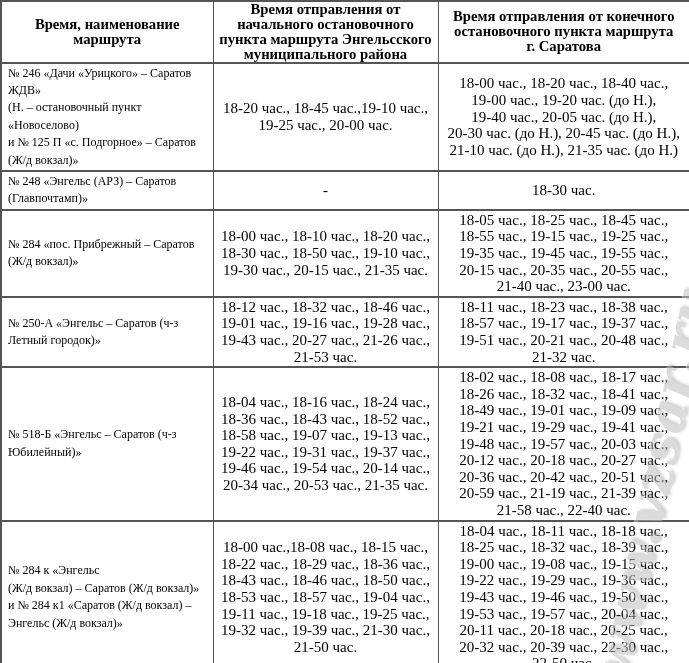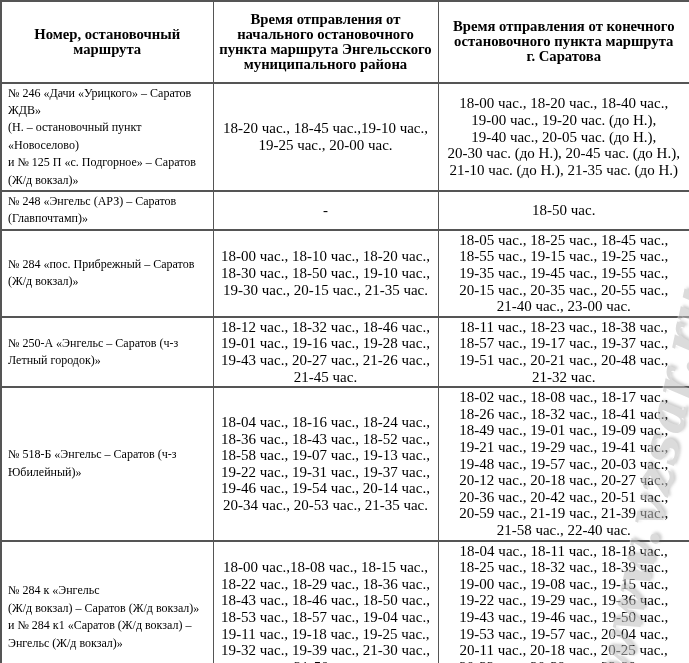--- a/index.html
+++ b/index.html
@@ -22,21 +22,21 @@
   col.c3 { width: 252px; }
   th, td {
     border: 1px solid var(--border-color, #555555);
     border-top-width: 2px; border-bottom-width: 2px;
     vertical-align: middle;
     overflow: hidden;
   }
   thead tr { height: 59px; }
   th {
     font-size: 14.7px; line-height: 14.9px; font-weight: bold;
-    text-align: center; white-space: pre-line; padding: 10px 1px;
+    text-align: center; white-space: pre-line; padding: 0 1px;
   }
   td.route-cell {
     font-size: 12px; line-height: 17.4px;
     text-align: left; padding: 1px 9px 1px 6px;
   }
   td.times-cell {
     font-size: 15px; line-height: 16.6px;
     text-align: center; white-space: pre-line; padding: 1px 2px;
   }
   .italic { }
@@ -57,21 +57,21 @@
 
 <div class="page">
   <table class="schedule">
     <colgroup>
       <col class="c1">
         <col class="c2">
         <col class="c3">
     </colgroup>
     <thead>
       <tr>
-        <th>Номер, остановочный
+        <th>Время, наименование
 маршрута</th>
         <th>Время отправления от
 начального остановочного
 пункта маршрута Энгельсского
 муниципального района</th>
         <th>Время отправления от конечного
 остановочного пункта маршрута
 г. Саратова</th>
       </tr>
     </thead>
@@ -82,39 +82,39 @@
 19-25 час., 20-00 час.</td>
           <td class="times-cell">18-00 час., 18-20 час., 18-40 час.,
 19-00 час., 19-20 час. (до Н.),
 19-40 час., 20-05 час. (до Н.),
 20-30 час. (до Н.), 20-45 час. (до Н.),
 21-10 час. (до Н.), 21-35 час. (до Н.)</td>
         </tr>
         <tr style="height: 36px; margin-top: 40px;">
           <td class="route-cell"><span>№ 248 «Энгельс (АРЗ) – Саратов (Главпочтамп)»</span></td>
           <td class="times-cell">-</td>
-          <td class="times-cell">18-50 час.</td>
+          <td class="times-cell">18-30 час.</td>
         </tr>
         <tr style="height: 86px;">
           <td class="route-cell"><span>№ 284 «пос. Прибрежный – Саратов (Ж/д вокзал)»</span></td>
           <td class="times-cell">18-00 час., 18-10 час., 18-20 час.,
 18-30 час., 18-50 час., 19-10 час.,
 19-30 час., 20-15 час., 21-35 час.</td>
           <td class="times-cell">18-05 час., 18-25 час., 18-45 час.,
 18-55 час., 19-15 час., 19-25 час.,
 19-35 час., 19-45 час., 19-55 час.,
 20-15 час., 20-35 час., 20-55 час.,
 21-40 час., 23-00 час.</td>
         </tr>
         <tr style="height: 70px;">
           <td class="route-cell"><span>№ 250-А «Энгельс – Саратов (ч-з Летный городок)»</span></td>
           <td class="times-cell">18-12 час., 18-32 час., 18-46 час.,
 19-01 час., 19-16 час., 19-28 час.,
 19-43 час., 20-27 час., 21-26 час.,
-21-45 час.</td>
+21-53 час.</td>
           <td class="times-cell">18-11 час., 18-23 час., 18-38 час.,
 18-57 час., 19-17 час., 19-37 час.,
 19-51 час., 20-21 час., 20-48 час.,
 21-32 час.</td>
         </tr>
         <tr style="height: 150px;">
           <td class="route-cell"><span>№ 518-Б «Энгельс – Саратов (ч-з Юбилейный)»</span></td>
           <td class="times-cell">18-04 час., 18-16 час., 18-24 час.,
 18-36 час., 18-43 час., 18-52 час.,
 18-58 час., 19-07 час., 19-13 час.,

